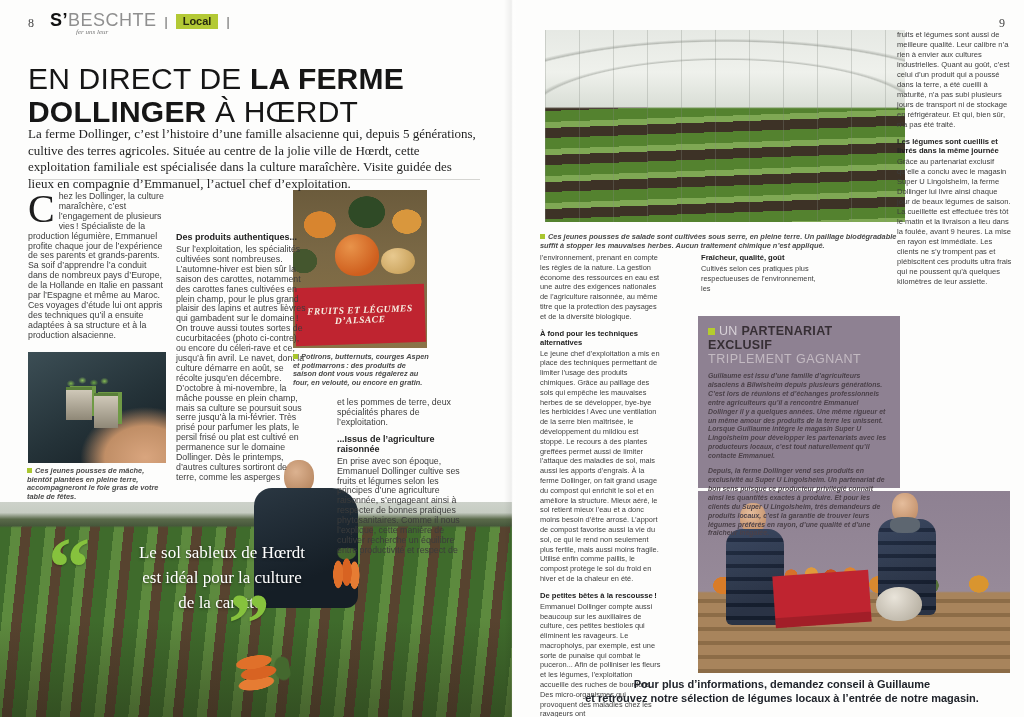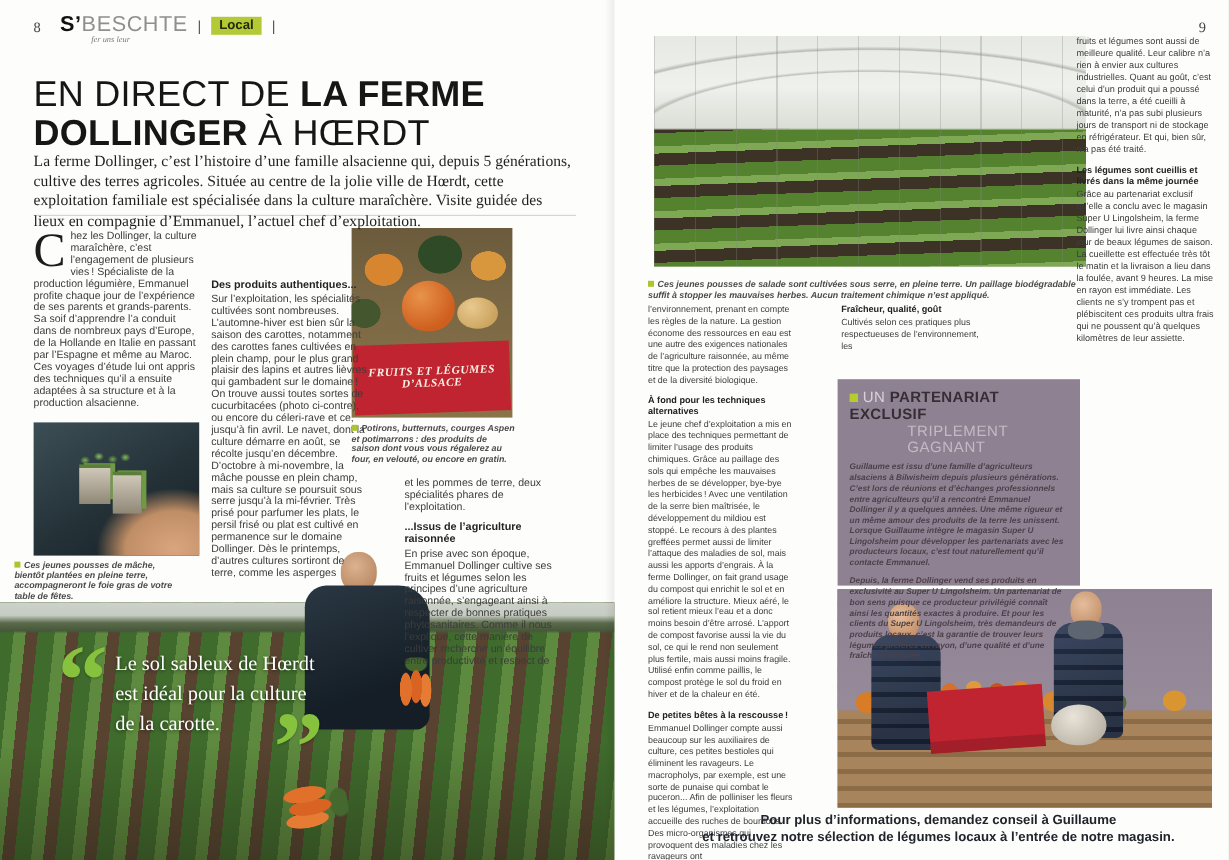--- a/index.html
+++ b/index.html
@@ -78,21 +78,21 @@
   .carrot-bunch{width:34px;height:44px;
       background:radial-gradient(8px 22px at 30% 60%,#e0702a 0 60%,rgba(0,0,0,0) 65%),
                  radial-gradient(8px 22px at 55% 55%,#d86322 0 60%,rgba(0,0,0,0) 65%),
                  radial-gradient(8px 22px at 78% 62%,#e67c33 0 60%,rgba(0,0,0,0) 65%),
                  radial-gradient(14px 10px at 55% 12%,#44682e 0 60%,rgba(0,0,0,0) 70%);}
   .bunch1{position:absolute;left:118px;top:96px;}
   .bunch2{position:absolute;left:34px;top:196px;transform:rotate(80deg) scale(1.3);}
   
   .quote{z-index:3;color:#fff;font-family:"Liberation Serif",serif;}
   .quote-text{left:96px;top:540px;width:252px;font-size:17px;line-height:25px;z-index:3;
-      text-shadow:0 1px 3px rgba(0,0,0,.55);}
+      text-shadow:0 1px 3px rgba(0,0,0,.55);text-align:center;}
   .qmark{font-family:"Liberation Serif",serif;font-weight:700;color:#86c23d;font-size:84px;
       line-height:40px;z-index:3;text-shadow:0 1px 2px rgba(0,0,0,.25);}
   .qopen{left:48px;top:548px;}
   .qclose{left:228px;top:604px;}
   
   .pageno-r{left:999px;top:14px;}
   .greenhouse-photo{left:545px;top:30px;width:360px;height:192px;
       background:repeating-linear-gradient(90deg,rgba(130,136,128,.30) 0 1px,rgba(0,0,0,0) 1px 34px),
                  linear-gradient(180deg,#e6e9e4 0,#eff1ec 22%,#d9ded6 40%,rgba(0,0,0,0) 41%),
                  repeating-linear-gradient(178deg,#54822f 0 11px,#7fa854 11px 17px,#3d3226 17px 27px),
@@ -106,21 +106,21 @@
   .colRA{left:540px;top:253px;width:121px;}
   .colRB{left:701px;top:253px;width:121px;}
   .colRC{left:897px;top:30px;width:115px;font-size:7.6px;line-height:10px;}
   .salad-caption{left:540px;top:233px;width:368px;}
   
   .partner-box{left:698px;top:316px;width:202px;height:172px;background:#8e8192;z-index:2;
       padding:9px 10px;box-sizing:border-box;}
   .pb-title{font-size:12.5px;line-height:13.5px;color:#d8d2d8;letter-spacing:.3px;}
   .pb-title b{color:#362e34;font-weight:800;}
   .pb-bullet{display:inline-block;width:7px;height:7px;background:#b5cc2e;margin-right:4px;}
-  .pb-sub{font-size:12.5px;line-height:14px;color:#c3bac2;letter-spacing:.5px;margin-bottom:6px;margin-left:48px;}
+  .pb-sub{font-size:12.5px;line-height:14px;color:#c3bac2;letter-spacing:.5px;margin-bottom:6px;}
   .pb-body{font-size:6.9px;line-height:8.9px;font-style:italic;font-weight:700;color:#4b4149;}
   .pb-body p{margin:0 0 6px;}
   
   .men-photo{left:698px;top:491px;width:312px;height:182px;
       background:linear-gradient(180deg,#8e8192 0,#978a99 55%,rgba(0,0,0,0) 56%),
                  repeating-linear-gradient(180deg,#a8845c 0 10px,#8c6c47 10px 14px),
                  linear-gradient(#9b7f5c,#9b7f5c);}
   .pumpkin-row{position:absolute;left:0;top:78px;width:100%;height:30px;
       background:radial-gradient(16px 14px at 8% 55%,#d97c28 0 60%,rgba(0,0,0,0) 63%),
                  radial-gradient(16px 14px at 22% 50%,#e08a33 0 60%,rgba(0,0,0,0) 63%),
@@ -172,21 +172,21 @@
 
   <div class="abs bodycol col1">
     <p><span class="dropcap">C</span><span>hez les Dollinger, la culture maraîchère, c’est l’engagement de plusieurs vies ! Spécialiste de la production légumière, Emmanuel profite chaque jour de l’expérience de ses parents et grands-parents. Sa soif d’apprendre l’a conduit dans de nombreux pays d’Europe, de la Hollande en Italie en passant par l’Espagne et même au Maroc. Ces voyages d’étude lui ont appris des techniques qu’il a ensuite adaptées à sa structure et à la production alsacienne.</span></p>
   </div>
 
   <div class="abs photo hand-photo">
     <div class="cube cube1"></div>
     <div class="cube cube2"></div>
     <div class="sprout"></div>
   </div>
-  <div class="abs caption" style="left:12px;top:467px;width:142px;">
+  <div class="abs caption" style="left:27px;top:467px;width:142px;">
     <span class="cap-bullet"></span><span>Ces jeunes pousses de mâche, bientôt plantées en pleine terre, accompagneront le foie gras de votre table de fêtes.</span>
   </div>
 
   <div class="abs bodycol col2">
     <h3>Des produits authentiques...</h3>
     <p>Sur l’exploitation, les spécialités cultivées sont nombreuses. L’automne-hiver est bien sûr la saison des carottes, notamment des carottes fanes cultivées en plein champ, pour le plus grand plaisir des lapins et autres lièvres qui gambadent sur le domaine ! On trouve aussi toutes sortes de cucurbitacées (photo ci-contre), ou encore du céleri-rave et ce, jusqu’à fin avril. Le navet, dont la culture démarre en août, se récolte jusqu’en décembre. D’octobre à mi-novembre, la mâche pousse en plein champ, mais sa culture se poursuit sous serre jusqu’à la mi-février. Très prisé pour parfumer les plats, le persil frisé ou plat est cultivé en permanence sur le domaine Dollinger. Dès le printemps, d’autres cultures sortiront de terre, comme les asperges</p>
   </div>
 
   <div class="abs photo pumpkin-photo">
     <div class="squash-big"></div>

